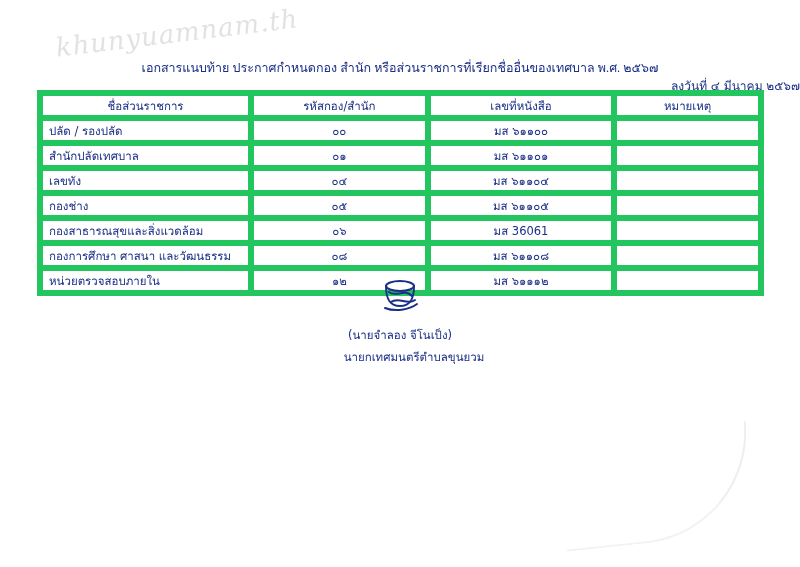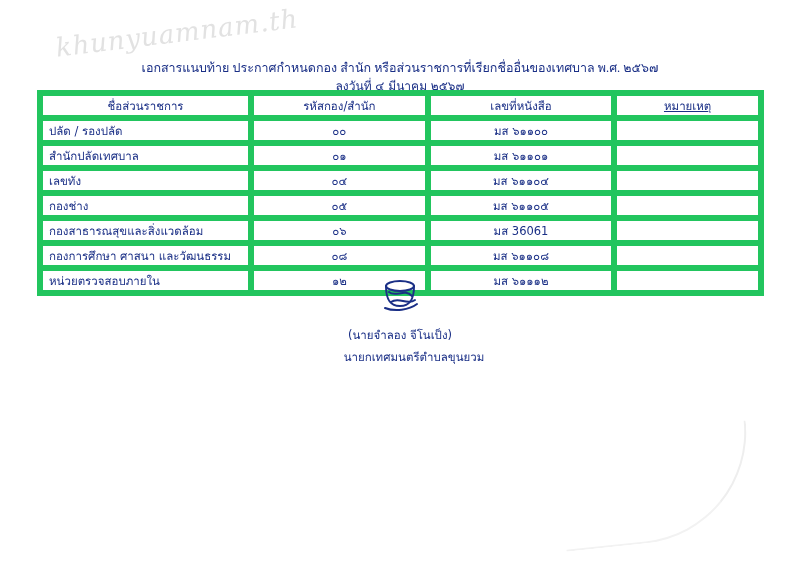--- a/index.html
+++ b/index.html
@@ -62,21 +62,21 @@
     text-align: center;
     color: #1a2f86;
     font-size: 12.5px;
     font-family: Liberation Serif, serif;
   }
   .subheading {
     position: absolute;
     top: 76px;
     left: 0;
     width: 800px;
-    text-align: center;
+    text-align: right;
     color: #1a2f86;
     font-size: 12px;
   }
   table.doc-table {
     position: absolute;
     top: 90px;
     left: 37px;
     width: 727px;
     border-collapse: collapse;
     color: #1a2f86;
@@ -89,21 +89,21 @@
     padding: 0 6px;
     font-weight: normal;
     vertical-align: middle;
   }
   table.doc-table th {
     text-align: center;
   }
   .col-name { width: 215px; }
   .col-code { width: 180px; text-align: center; }
   .col-doc  { width: 190px; text-align: center; }
-  .col-note { width: 142px; text-decoration: underline; }
+  .col-note { width: 142px; }
   td.c-name { text-align: left; }
   td.c-code { text-align: center; }
   td.c-doc  { text-align: center; }
   td.c-note { text-align: center; }
 
   .sign-block {
     position: absolute;
     top: 276px;
     left: 0;
     width: 800px;

